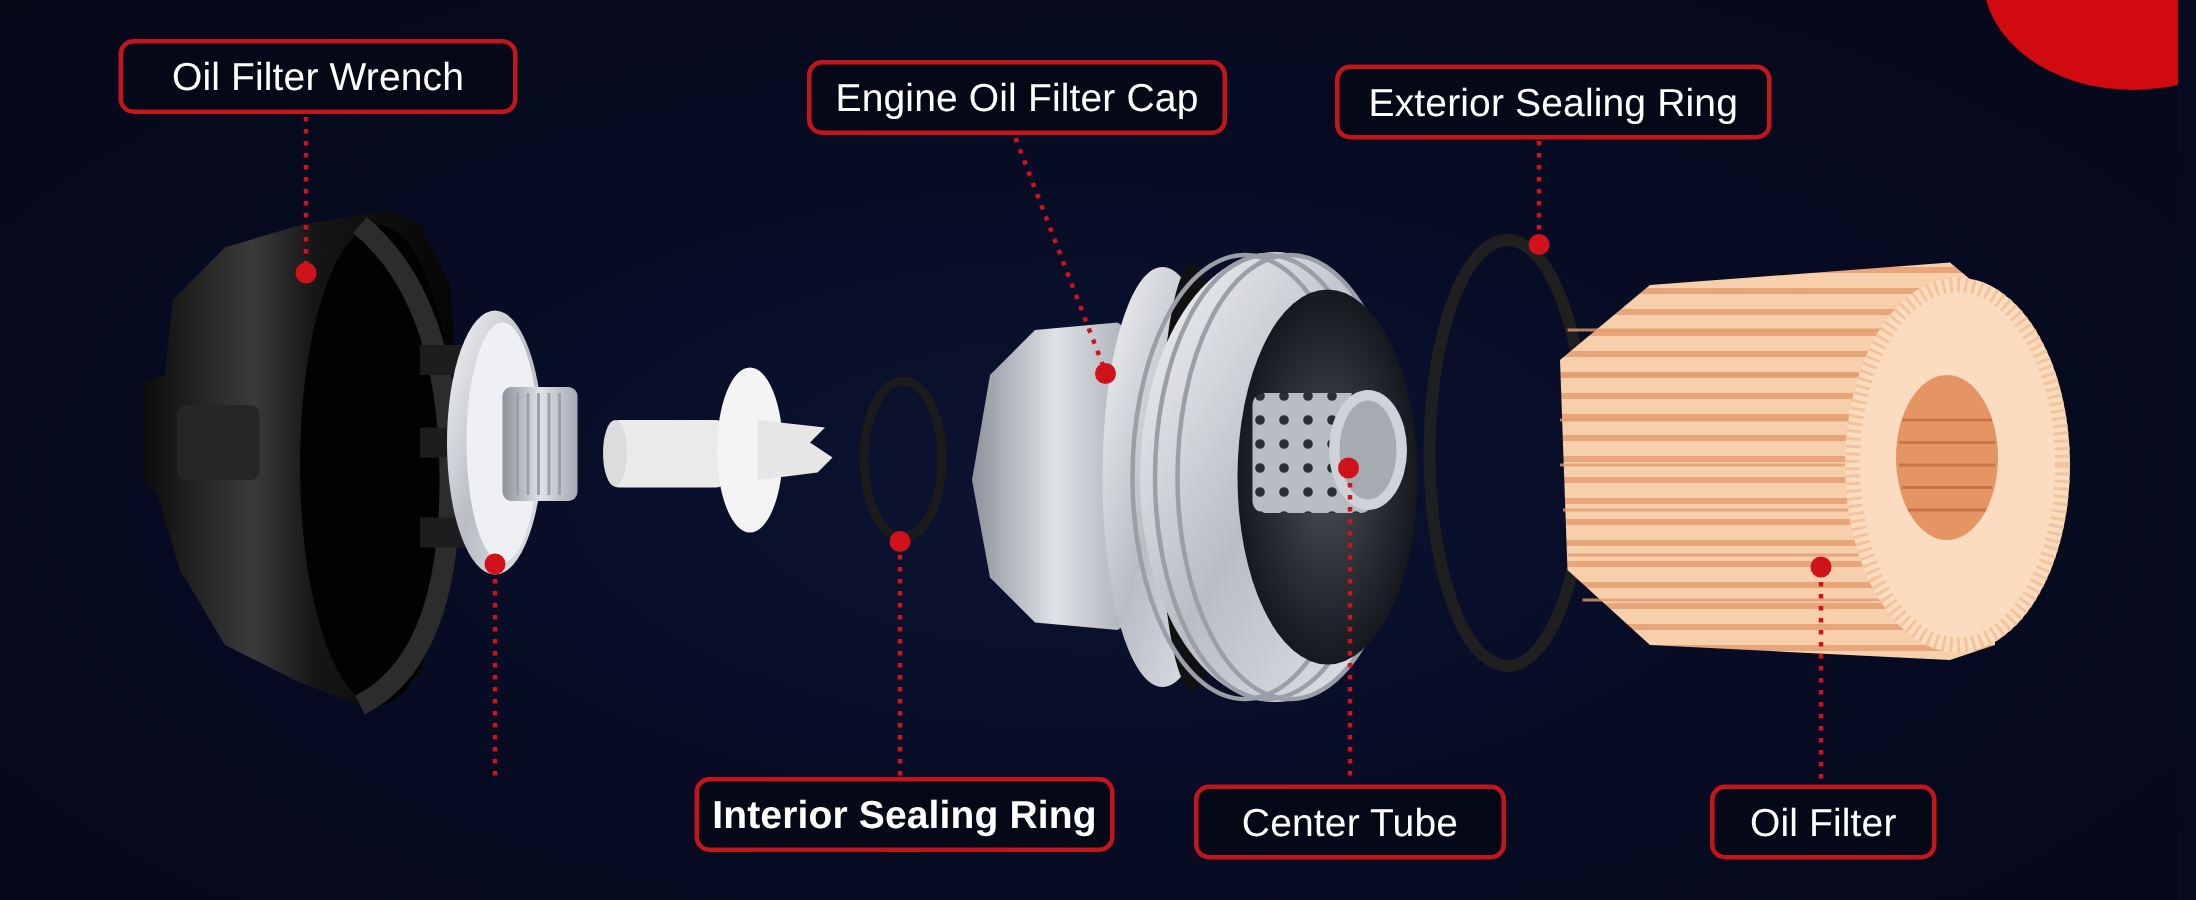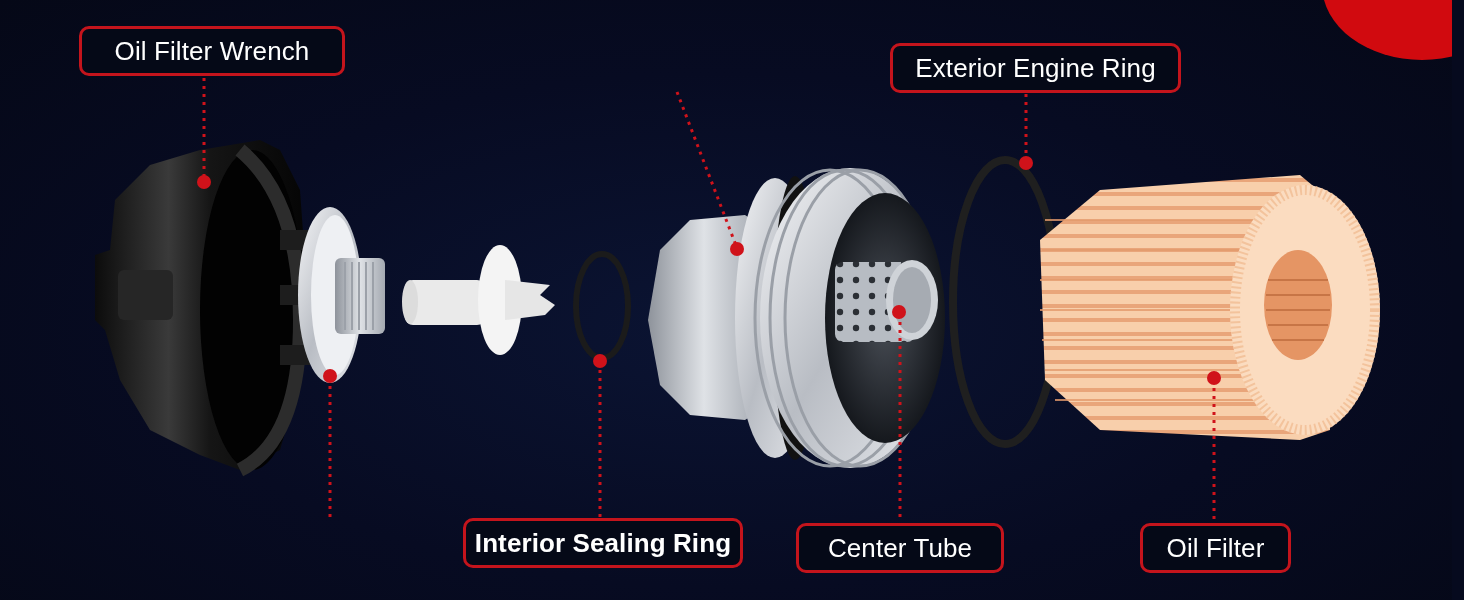--- a/index.html
+++ b/index.html
@@ -142,17 +142,18 @@
       <circle cx="737" cy="249" r="7"></circle>
       <circle cx="1026" cy="163" r="7"></circle>
       <circle cx="330" cy="376" r="7"></circle>
       <circle cx="600" cy="361" r="7"></circle>
       <circle cx="899" cy="312" r="7"></circle>
       <circle cx="1214" cy="378" r="7"></circle>
     </g>
   </svg>
 
   <div class="label" style="left:79px; top:26px; width:266px;">Oil Filter Wrench</div>
-  <div class="label" style="left:890px; top:43px; width:291px;">Exterior Engine Ring</div>
+  <div class="label" style="left:538px; top:40px; width:280px;">Engine Oil Filter Cap</div>
+  <div class="label" style="left:890px; top:43px; width:291px;">Exterior Sealing Ring</div>
   <div class="label" style="left:463px; top:518px; width:280px;font-weight:bold;">Interior Sealing Ring</div>
   <div class="label" style="left:796px; top:523px; width:208px;">Center Tube</div>
   <div class="label" style="left:1140px; top:523px; width:151px;">Oil Filter</div>
 </div>
 
 </body></html>

